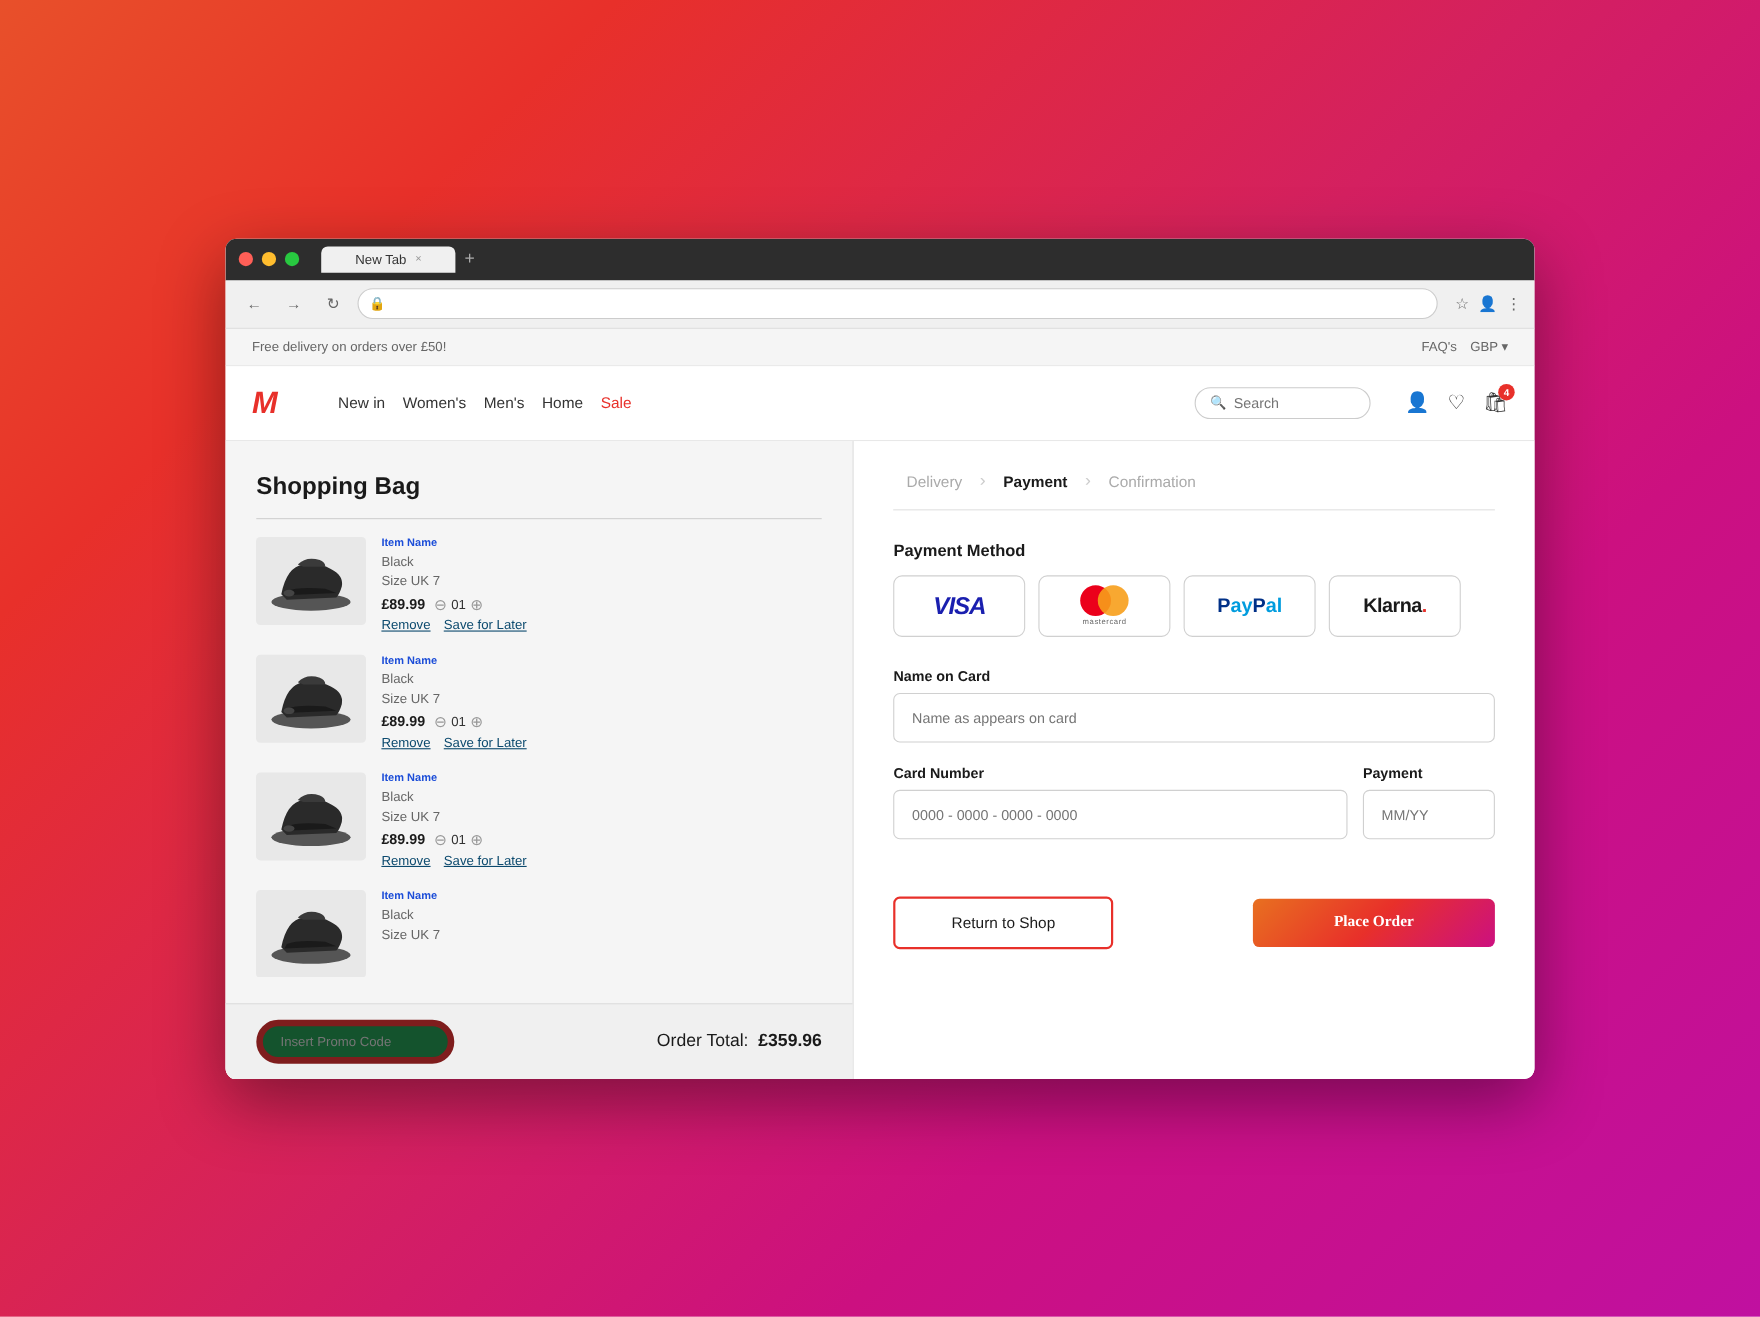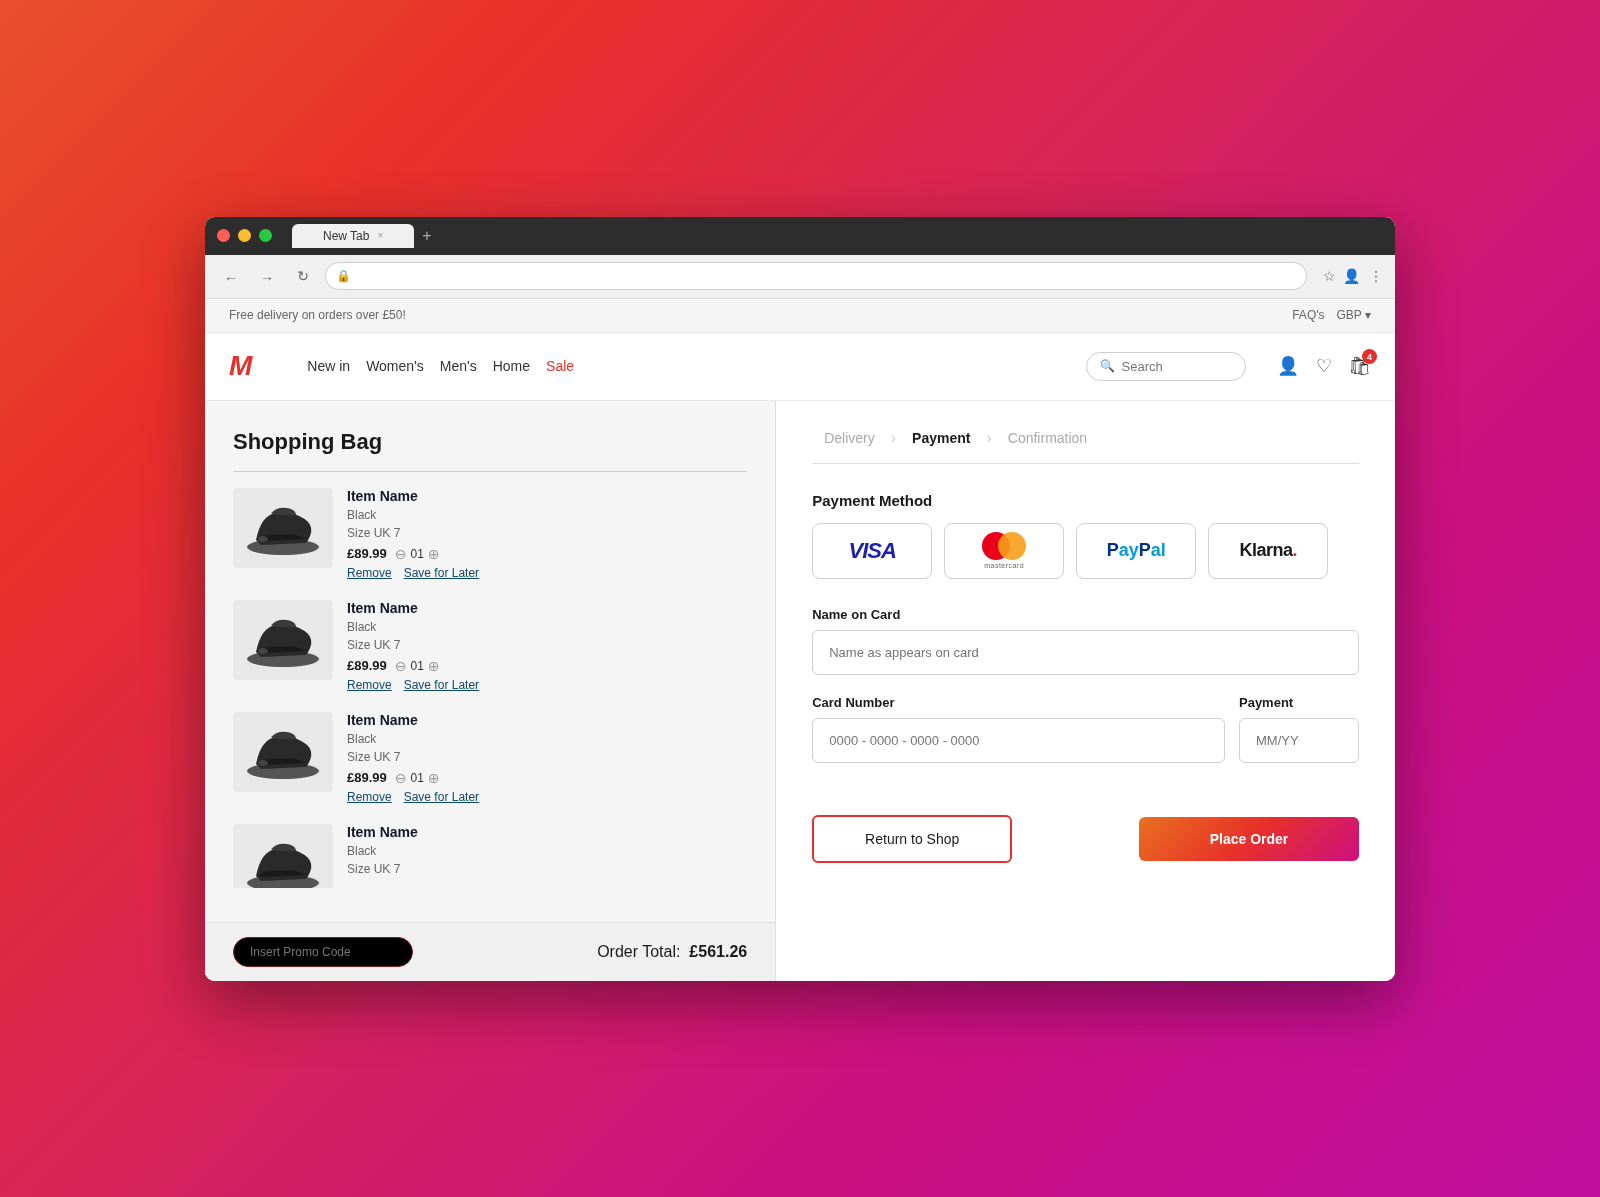--- a/index.html
+++ b/index.html
@@ -223,21 +223,21 @@
       border-radius: 4px;
       overflow: hidden;
       flex-shrink: 0;
       display: flex;
       align-items: center;
       justify-content: center;
     }
     .shoe-svg { width: 85px; height: 65px; }
 
     .item-details { flex: 1; }
-    .item-name { font-size: 14px; font-weight: 600; color: #0f172a; margin-bottom: 2px; }
+    .item-name { font-size: 10px; font-weight: 600; color: #1d4ed8; margin-bottom: 2px; }
     .item-sub { font-size: 12px; color: #666; line-height: 1.5; }
     .item-price-row {
       display: flex;
       align-items: center;
       gap: 8px;
       margin-top: 4px;
     }
     .item-price { font-size: 13px; font-weight: 600; color: #1a1a1a; }
     .qty-control { display: flex; align-items: center; gap: 4px; }
     .qty-btn { color: #999; font-size: 14px; cursor: pointer; }
@@ -252,26 +252,26 @@
       left: 0;
       right: 0;
       background: #f0f0f0;
       border-top: 1px solid #ddd;
       padding: 14px 28px;
       display: flex;
       align-items: center;
       justify-content: space-between;
     }
     .promo-input {
-      border: 1px solid #7f1d1d;
+      border: 6px solid #7f1d1d;
       border-radius: 20px;
       padding: 7px 16px;
       font-size: 12px;
       color: #aaa;
-      background: #000000;
+      background: #14532d;
       outline: none;
       width: 180px;
     }
     .order-total { font-size: 16px; color: #1a1a1a; }
     .order-total strong { font-weight: 700; }
 
     
     .payment-panel {
       width: 52%;
       background: #fff;
@@ -419,20 +419,21 @@
       background: linear-gradient(135deg, #e87020 0%, #e8302a 50%, #cc1080 100%);
       color: #fff;
       border: none;
       border-radius: 6px;
       padding: 14px 28px;
       font-size: 14px;
       font-weight: 600;
       cursor: pointer;
       width: 220px;
       text-align: center;
+      font-family: Liberation Serif, serif;
     }
   </style>
 </head>
 <body>
 
 <div class="browser">
 
   <div class="browser-titlebar">
     <div class="traffic-light tl-red"></div>
     <div class="traffic-light tl-yellow"></div>
@@ -604,21 +605,21 @@
             <div class="item-sub">Size UK 7</div>
           </div>
         </div>
 
       </div>
 
       <div class="bag-bottom">
         <input class="promo-input" type="text" placeholder="Insert Promo Code" style="">
         <span class="order-total">
           <span>Order Total:</span>
-          &nbsp;<strong>£561.26</strong>
+          &nbsp;<strong>£359.96</strong>
         </span>
       </div>
     </div>
 
     <div class="payment-panel">
 
       <div class="checkout-steps">
         <span class="step">Delivery</span>
         <span class="step-divider">›</span>
         <span class="step active">Payment</span>

